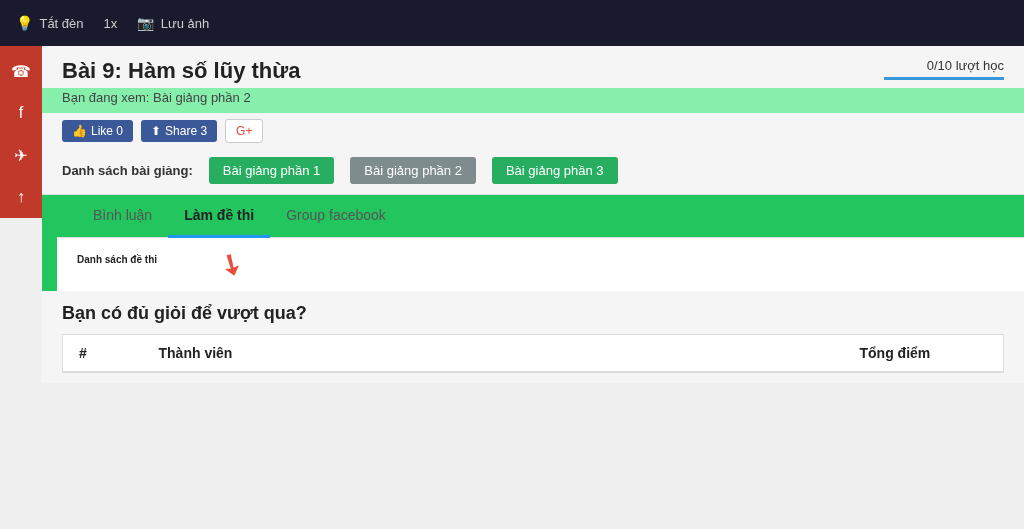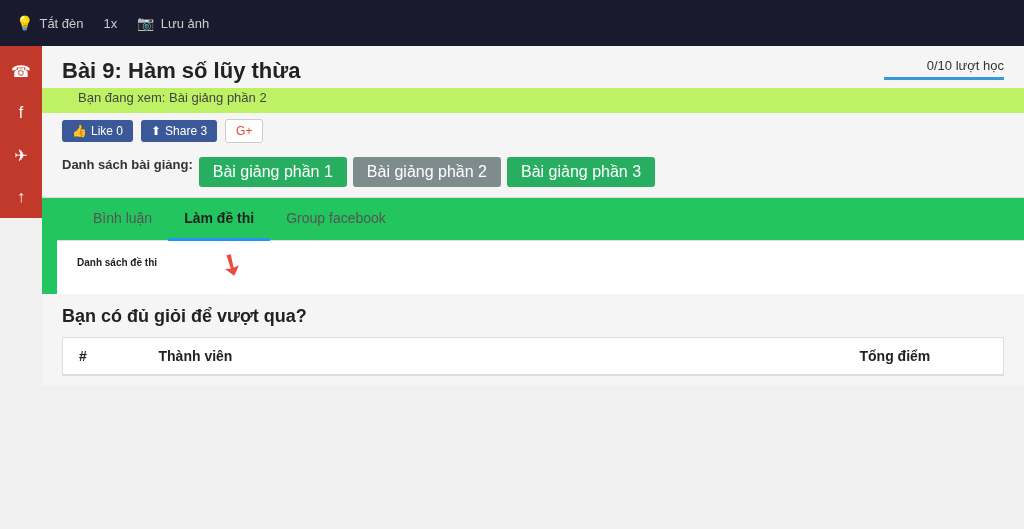--- a/index.html
+++ b/index.html
@@ -75,22 +75,22 @@
     }
     .view-bar {
       height: 3px;
       background: #3498db;
       width: 120px;
       margin-top: 4px;
     }
     .subtitle {
       font-size: 13px;
       color: #444;
-      padding: 2px 20px 8px 36px;
-      background: #bef264;
+      padding: 2px 20px 8px 20px;
+      background: #86efac;
     }
 
     
     .social-row {
       background: #f5f5f5;
       padding: 6px 20px 8px 20px;
       display: flex;
       align-items: center;
       gap: 8px;
     }
@@ -150,35 +150,36 @@
       transform: rotate(30deg);
       z-index: 5;
       pointer-events: none;
     }
 
     
     .lesson-list {
       background: #f5f5f5;
       padding: 6px 20px 10px 20px;
       display: flex;
-      gap: 6px;
+      align-items: center;
+      gap: 16px;
       flex-wrap: wrap;
     }
     .lesson-label {
       font-size: 13px;
       color: #333;
       font-weight: bold;
     }
     .lesson-btn {
       background: #27ae60;
       color: white;
       border: none;
       border-radius: 3px;
       padding: 6px 14px;
-      font-size: 16px;
+      font-size: 13px;
       cursor: pointer;
     }
     .lesson-btn.active {
       background: #27ae60;
     }
     .lesson-btn.inactive {
       background: #7f8c8d;
       color: white;
     }
 

